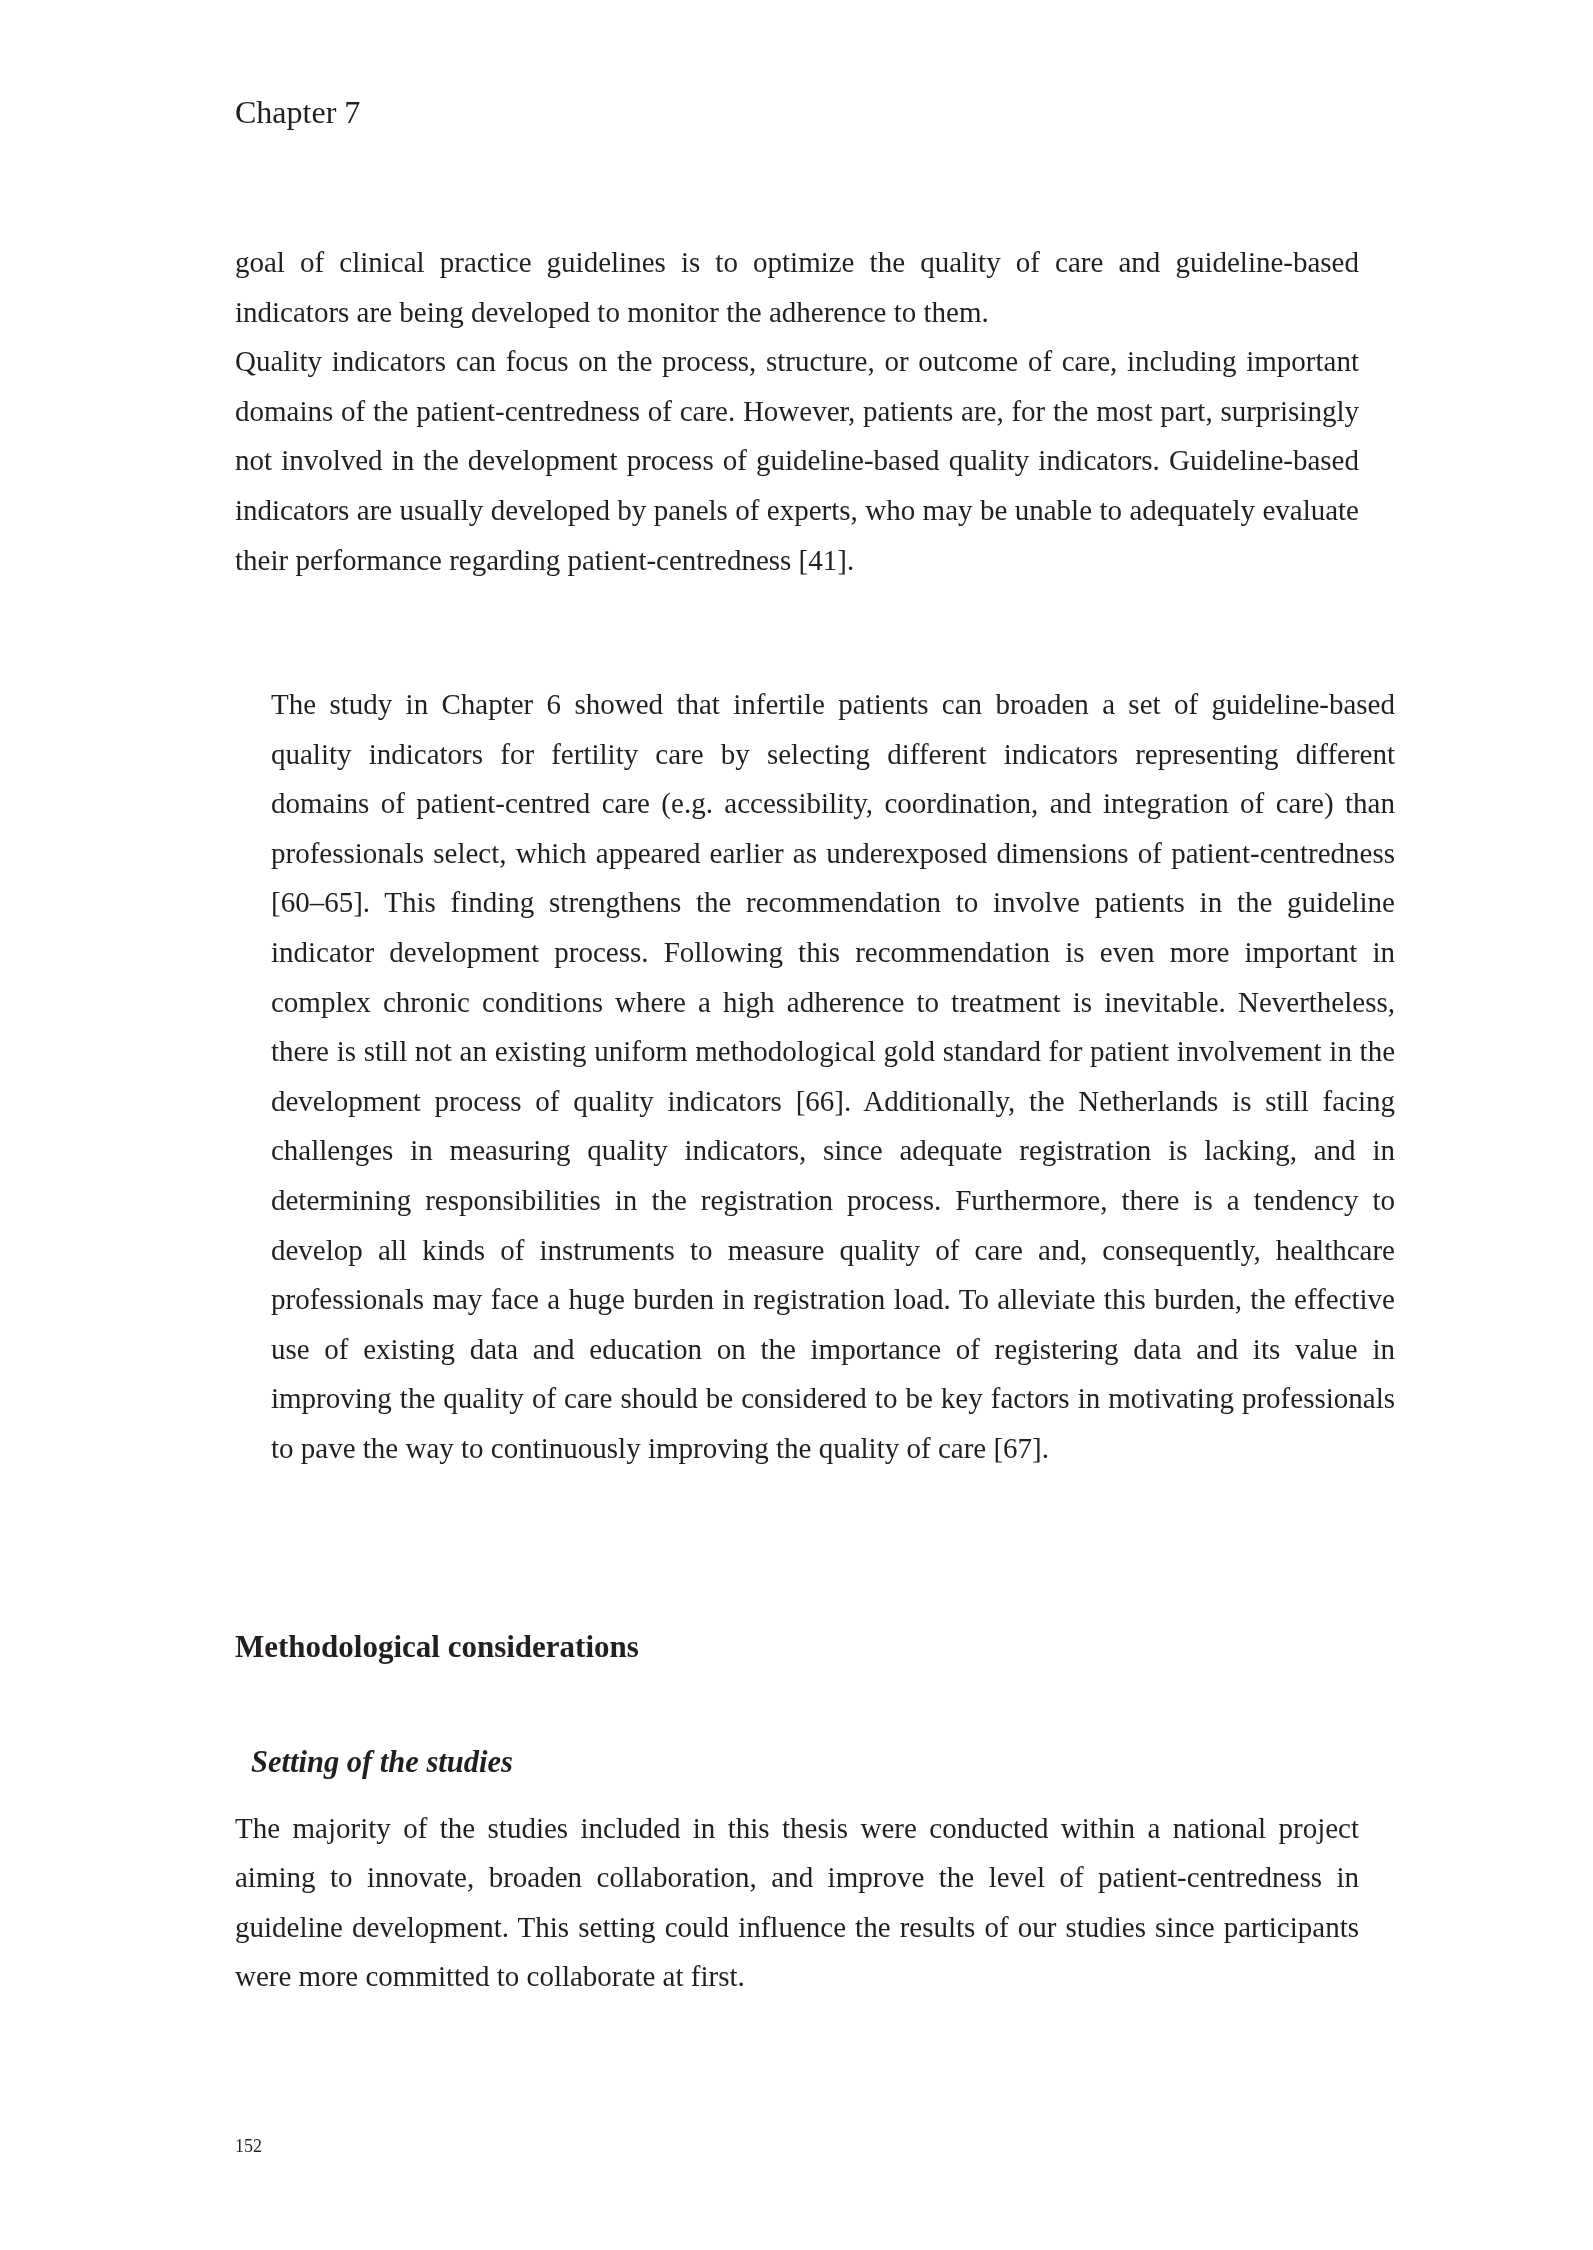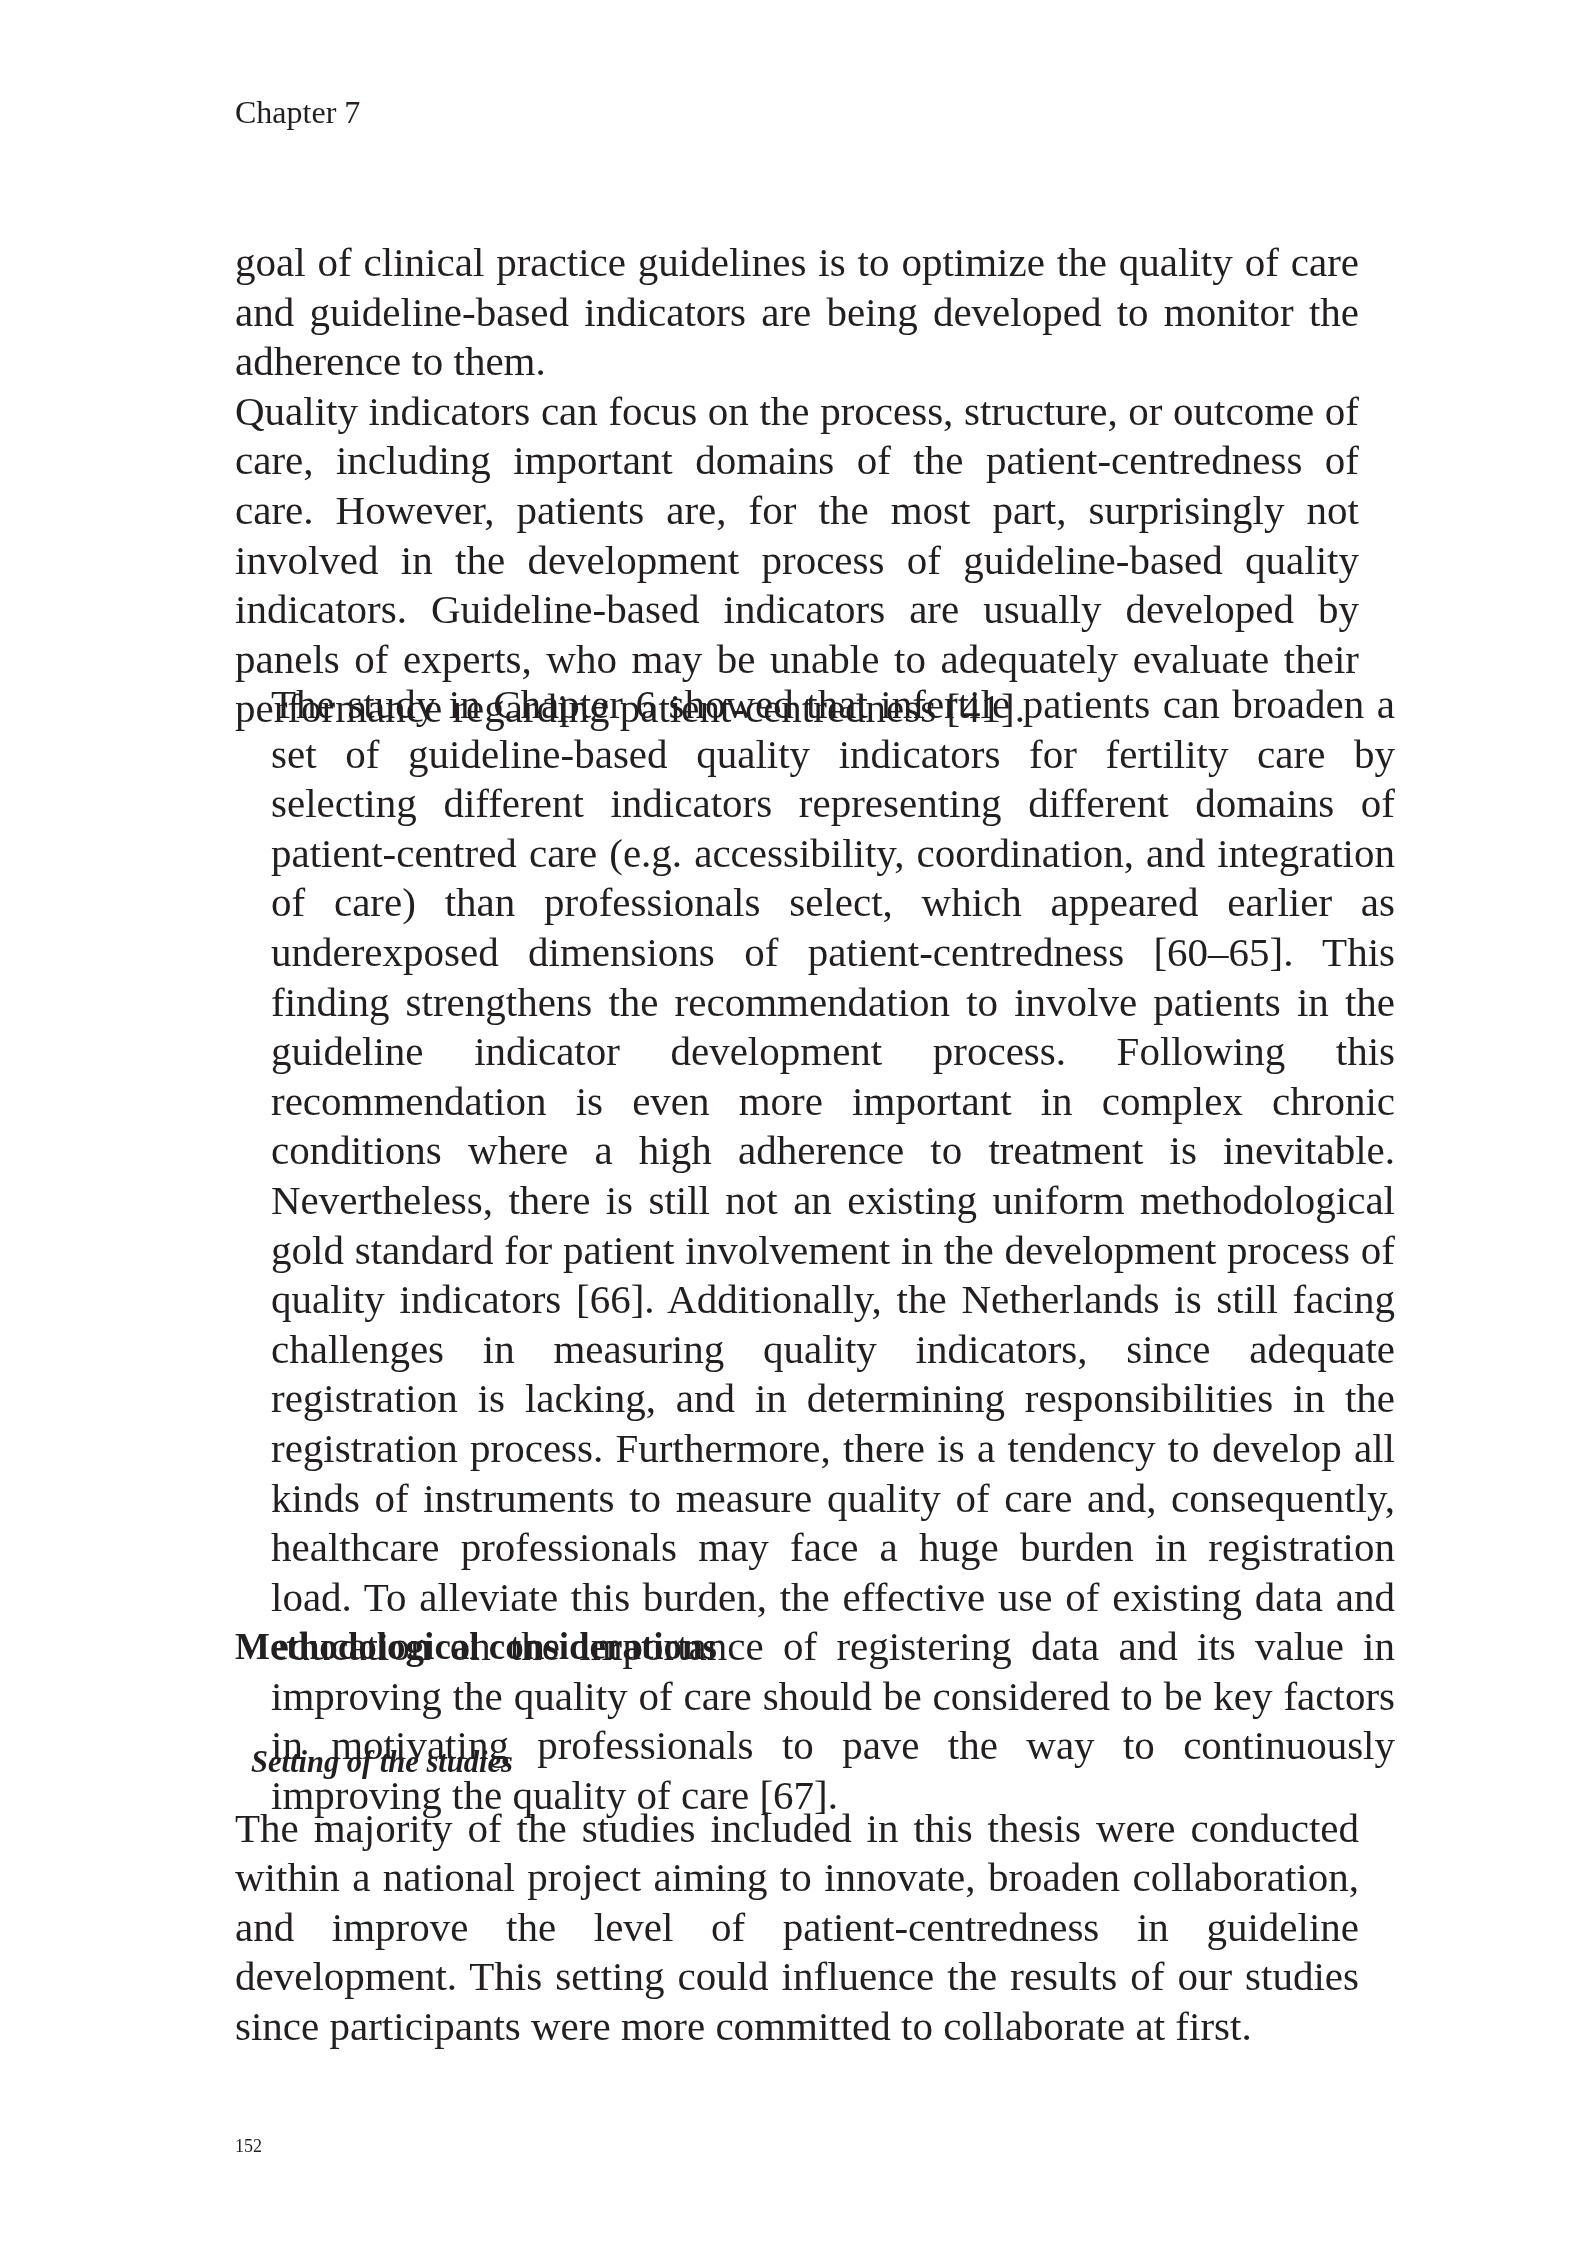--- a/index.html
+++ b/index.html
@@ -1,21 +1,21 @@
 <!DOCTYPE html>
 <html><head>
 <meta charset="utf-8">
 <style>
   html, body { margin: 0; padding: 0; background: #ffffff; }
   body { width: 1593px; height: 2250px; position: relative; overflow: hidden;
          font-family: "Liberation Serif", "DejaVu Serif", serif; color: #231f20; }
   .running-head { position: absolute; left: 235px; top: 96px; font-size: 32px; line-height: 32px; }
   .body-block { position: absolute; left: 235px; width: 1124px; }
-  .para { margin: 0; font-size: 41px; line-height: 49.6px; text-align: justify; text-align-last: left; }
-  .heading { margin: 0; font-size: 37px; line-height: 49.6px; font-weight: bold; }
+  .para { margin: 0; font-size: 29px; line-height: 49.6px; text-align: justify; text-align-last: left; }
+  .heading { margin: 0; font-size: 31px; line-height: 49.6px; font-weight: bold; }
   .subheading { margin: 16px; font-size: 30.5px; line-height: 49.6px; font-style: italic; }
   .page-number { position: absolute; left: 235px; top: 2130px; font-size: 18px; line-height: 32px; }
   #p1 { top: 238px; }
   #p2 { top: 680px; margin-left: 36px; }
   #h1 { top: 1622px; }
   #s1 { top: 1722px; }
 </style>
 </head>
 <body>
 

